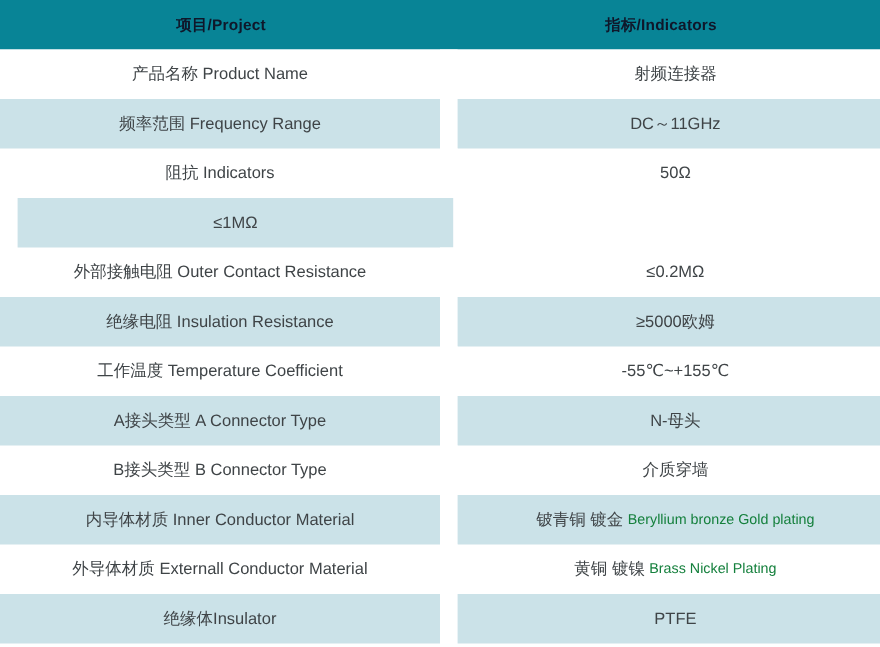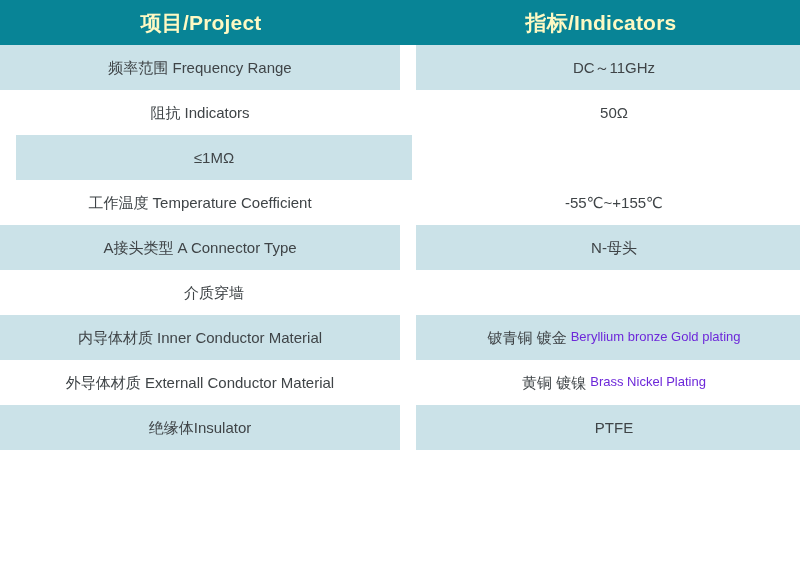--- a/index.html
+++ b/index.html
@@ -30,22 +30,22 @@
     height: 45px;
     flex: 0 0 45px;
     background: #088496;
     align-items: center;
   }
   .spec-header .hcell {
     display: flex;
     align-items: center;
     justify-content: center;
     height: 100%;
-    color: #fef9c3;
-    font-size: 21px;
+    color: #0f172a;
+    font-size: 14px;
     font-weight: bold;
     letter-spacing: 0.2px;
   }
   .hcell.col-left  { width: 402px; flex: 0 0 402px; }
   .hcell.col-right { width: 398px; flex: 0 0 398px; }
 
   
   .spec-row {
     display: flex;
     height: 45px;
@@ -71,35 +71,42 @@
 
   
   .spec-row.shaded .cell.col-left,
   .spec-row.shaded .cell.col-right {
     background: #cbe2e8;
   }
 
   
   .sub-en {
     font-size: 13px;
-    color: #6d28d9;
+    color: #15803d;
     margin-left: 4px;
   }
 </style>
 </head>
 <body>
 
 <div class="spec-table">
 
   <div class="spec-header">
     <div class="hcell col-left">项目/Project</div>
     <div class="hcell col-right">指标/Indicators</div>
   </div>
 
   <div id="rows-container">
+      <div class="spec-row">
+        <div class="cell col-left">产品名称 Product Name</div>
+        <div class="cell gap"></div>
+        <div class="cell col-right">
+          <span>射频连接器</span>
+        </div>
+      </div>
       <div class="spec-row shaded">
         <div class="cell col-left">频率范围 Frequency Range</div>
         <div class="cell gap"></div>
         <div class="cell col-right">
           <span>DC～11GHz</span>
         </div>
       </div>
       <div class="spec-row">
         <div class="cell col-left">阻抗 Indicators</div>
         <div class="cell gap"></div>
@@ -107,34 +114,49 @@
           <span>50Ω</span>
         </div>
       </div>
       <div class="spec-row shaded">
         <div class="cell gap"></div>
         <div class="cell col-right">
           <span>≤1MΩ</span>
         </div>
       </div>
       <div class="spec-row">
+        <div class="cell col-left">外部接触电阻 Outer Contact Resistance</div>
+        <div class="cell gap"></div>
+        <div class="cell col-right">
+          <span>≤0.2MΩ</span>
+        </div>
+      </div>
+      <div class="spec-row shaded">
+        <div class="cell col-left">绝缘电阻 Insulation Resistance</div>
+        <div class="cell gap"></div>
+        <div class="cell col-right">
+          <span>≥5000欧姆</span>
+        </div>
+      </div>
+      <div class="spec-row">
         <div class="cell col-left">工作温度 Temperature Coefficient</div>
         <div class="cell gap"></div>
         <div class="cell col-right">
           <span>-55℃~+155℃</span>
         </div>
       </div>
       <div class="spec-row shaded">
         <div class="cell col-left">A接头类型 A Connector Type</div>
         <div class="cell gap"></div>
         <div class="cell col-right">
           <span>N-母头</span>
         </div>
       </div>
       <div class="spec-row">
+        <div class="cell col-left">B接头类型 B Connector Type</div>
         <div class="cell gap"></div>
         <div class="cell col-right">
           <span>介质穿墙</span>
         </div>
       </div>
       <div class="spec-row shaded">
         <div class="cell col-left">内导体材质 Inner Conductor Material</div>
         <div class="cell gap"></div>
         <div class="cell col-right">
           <span>铍青铜 镀金</span>

